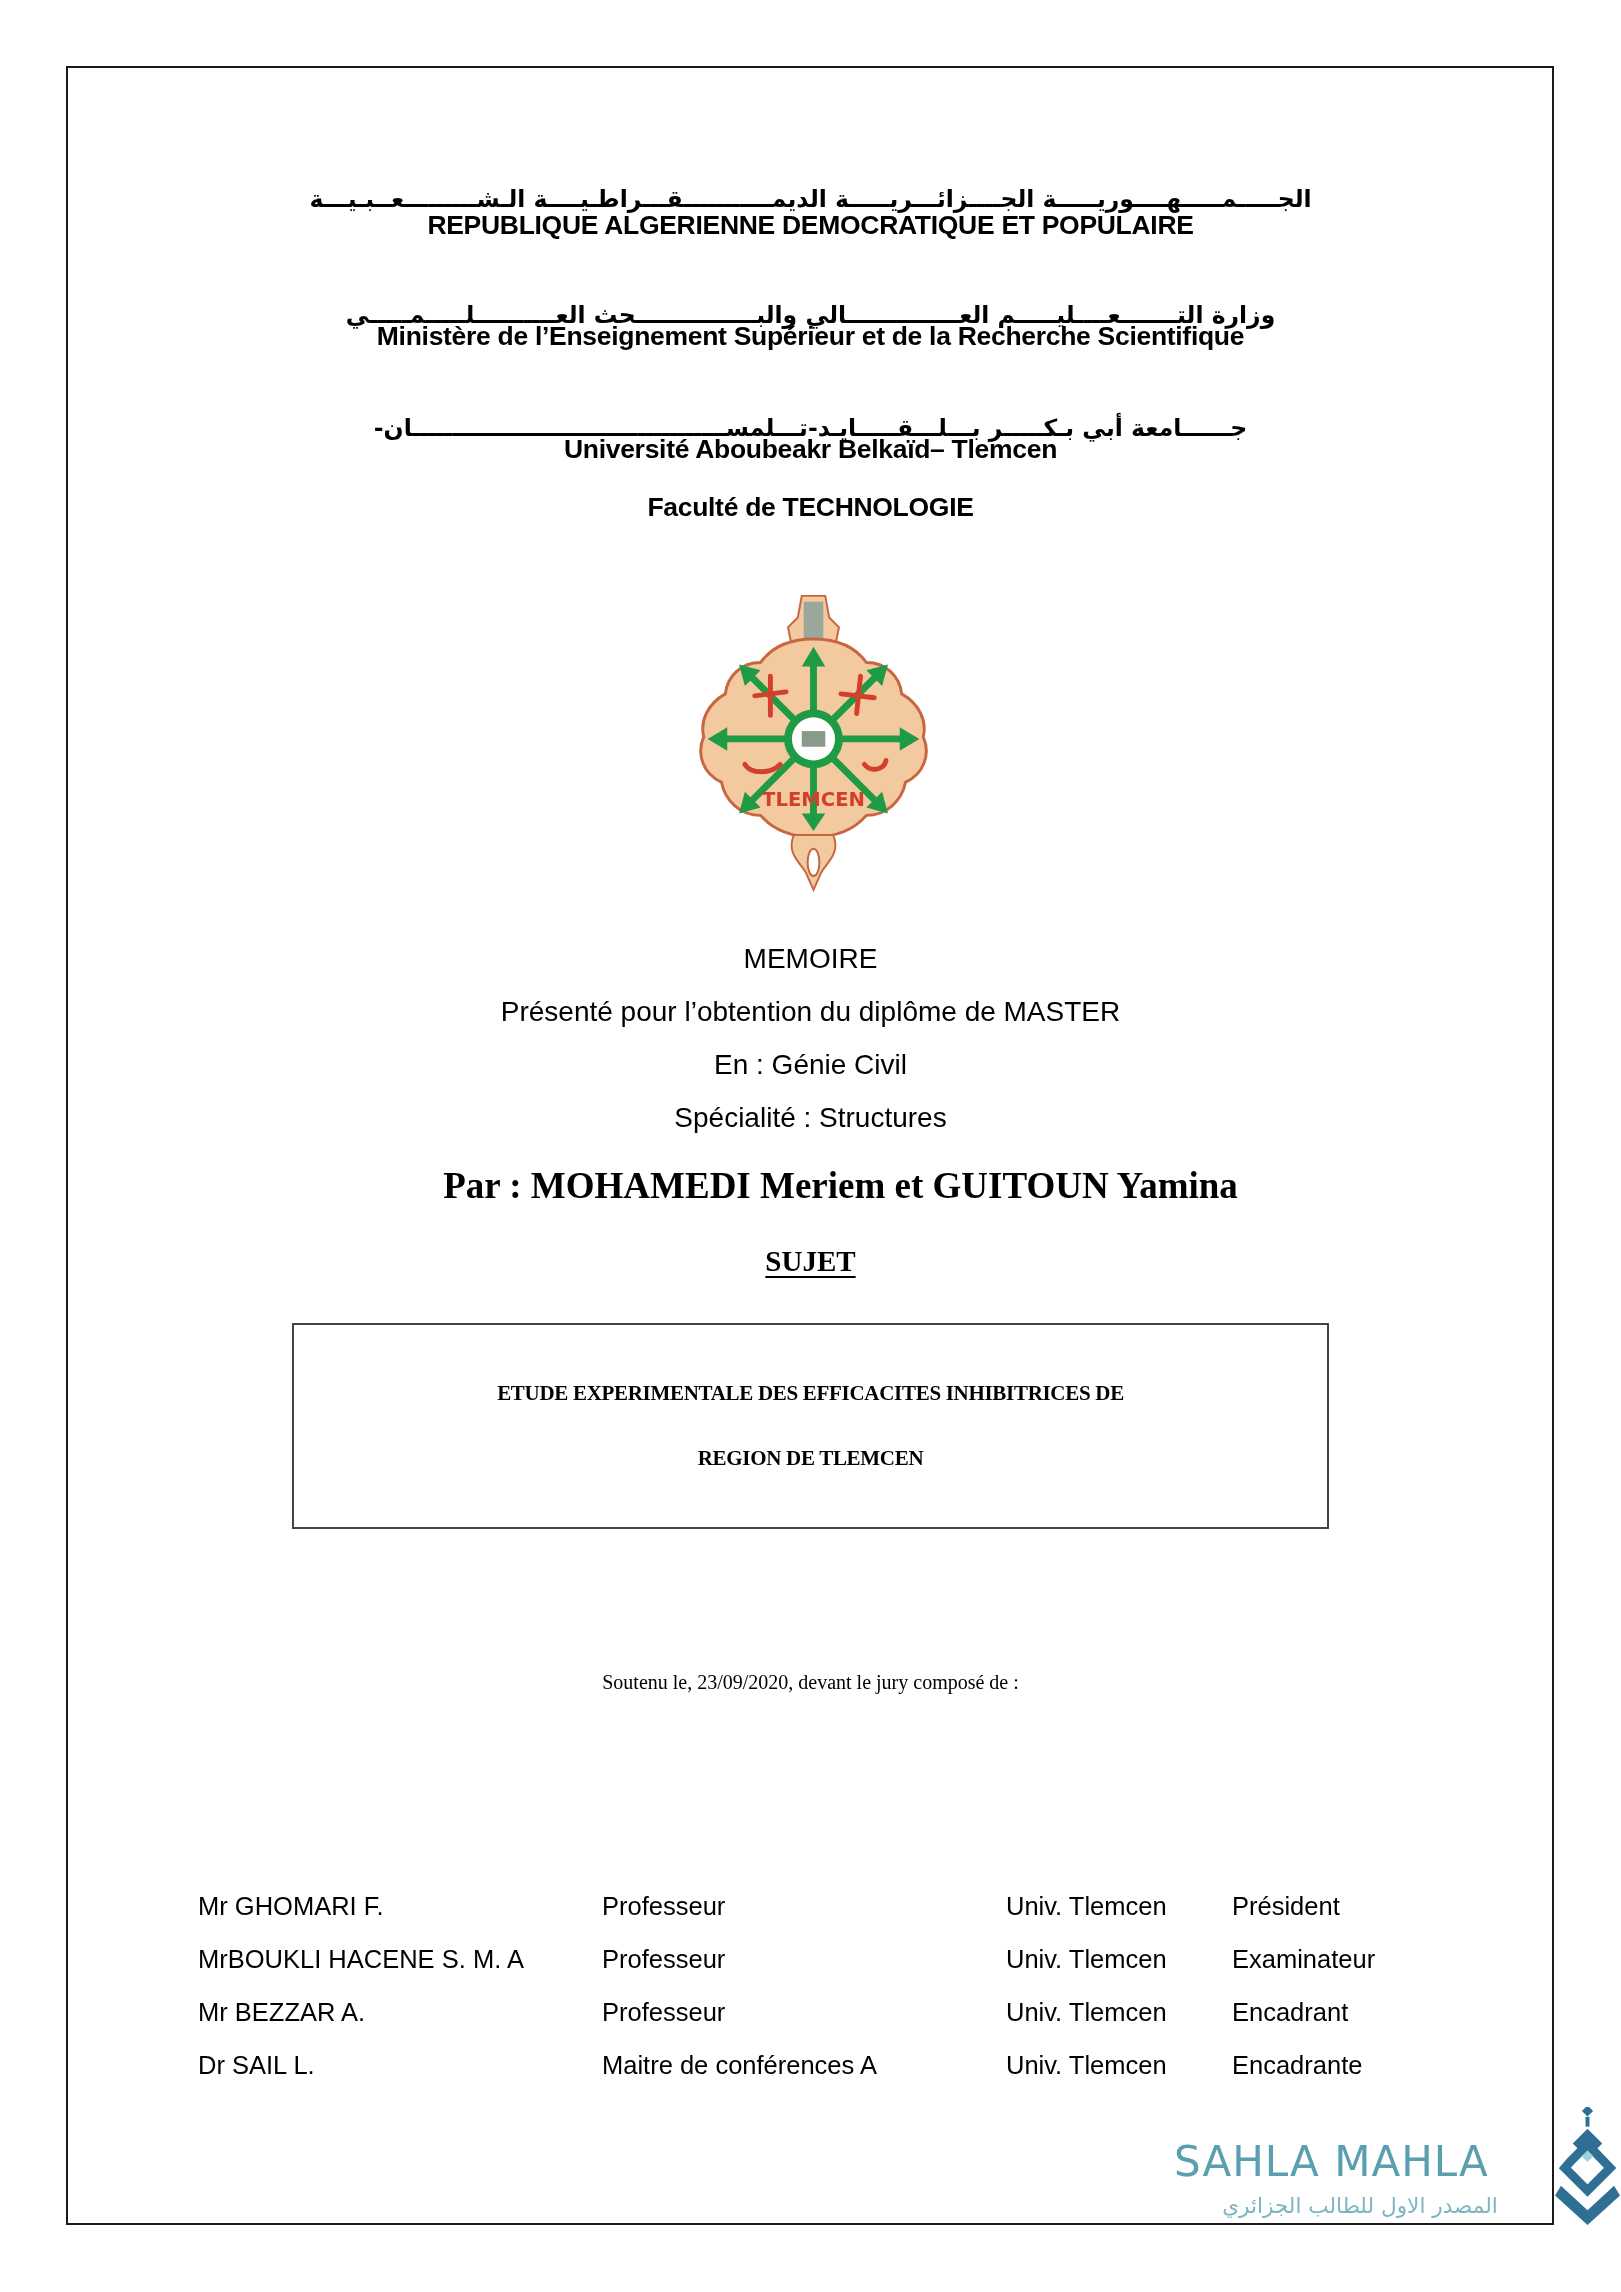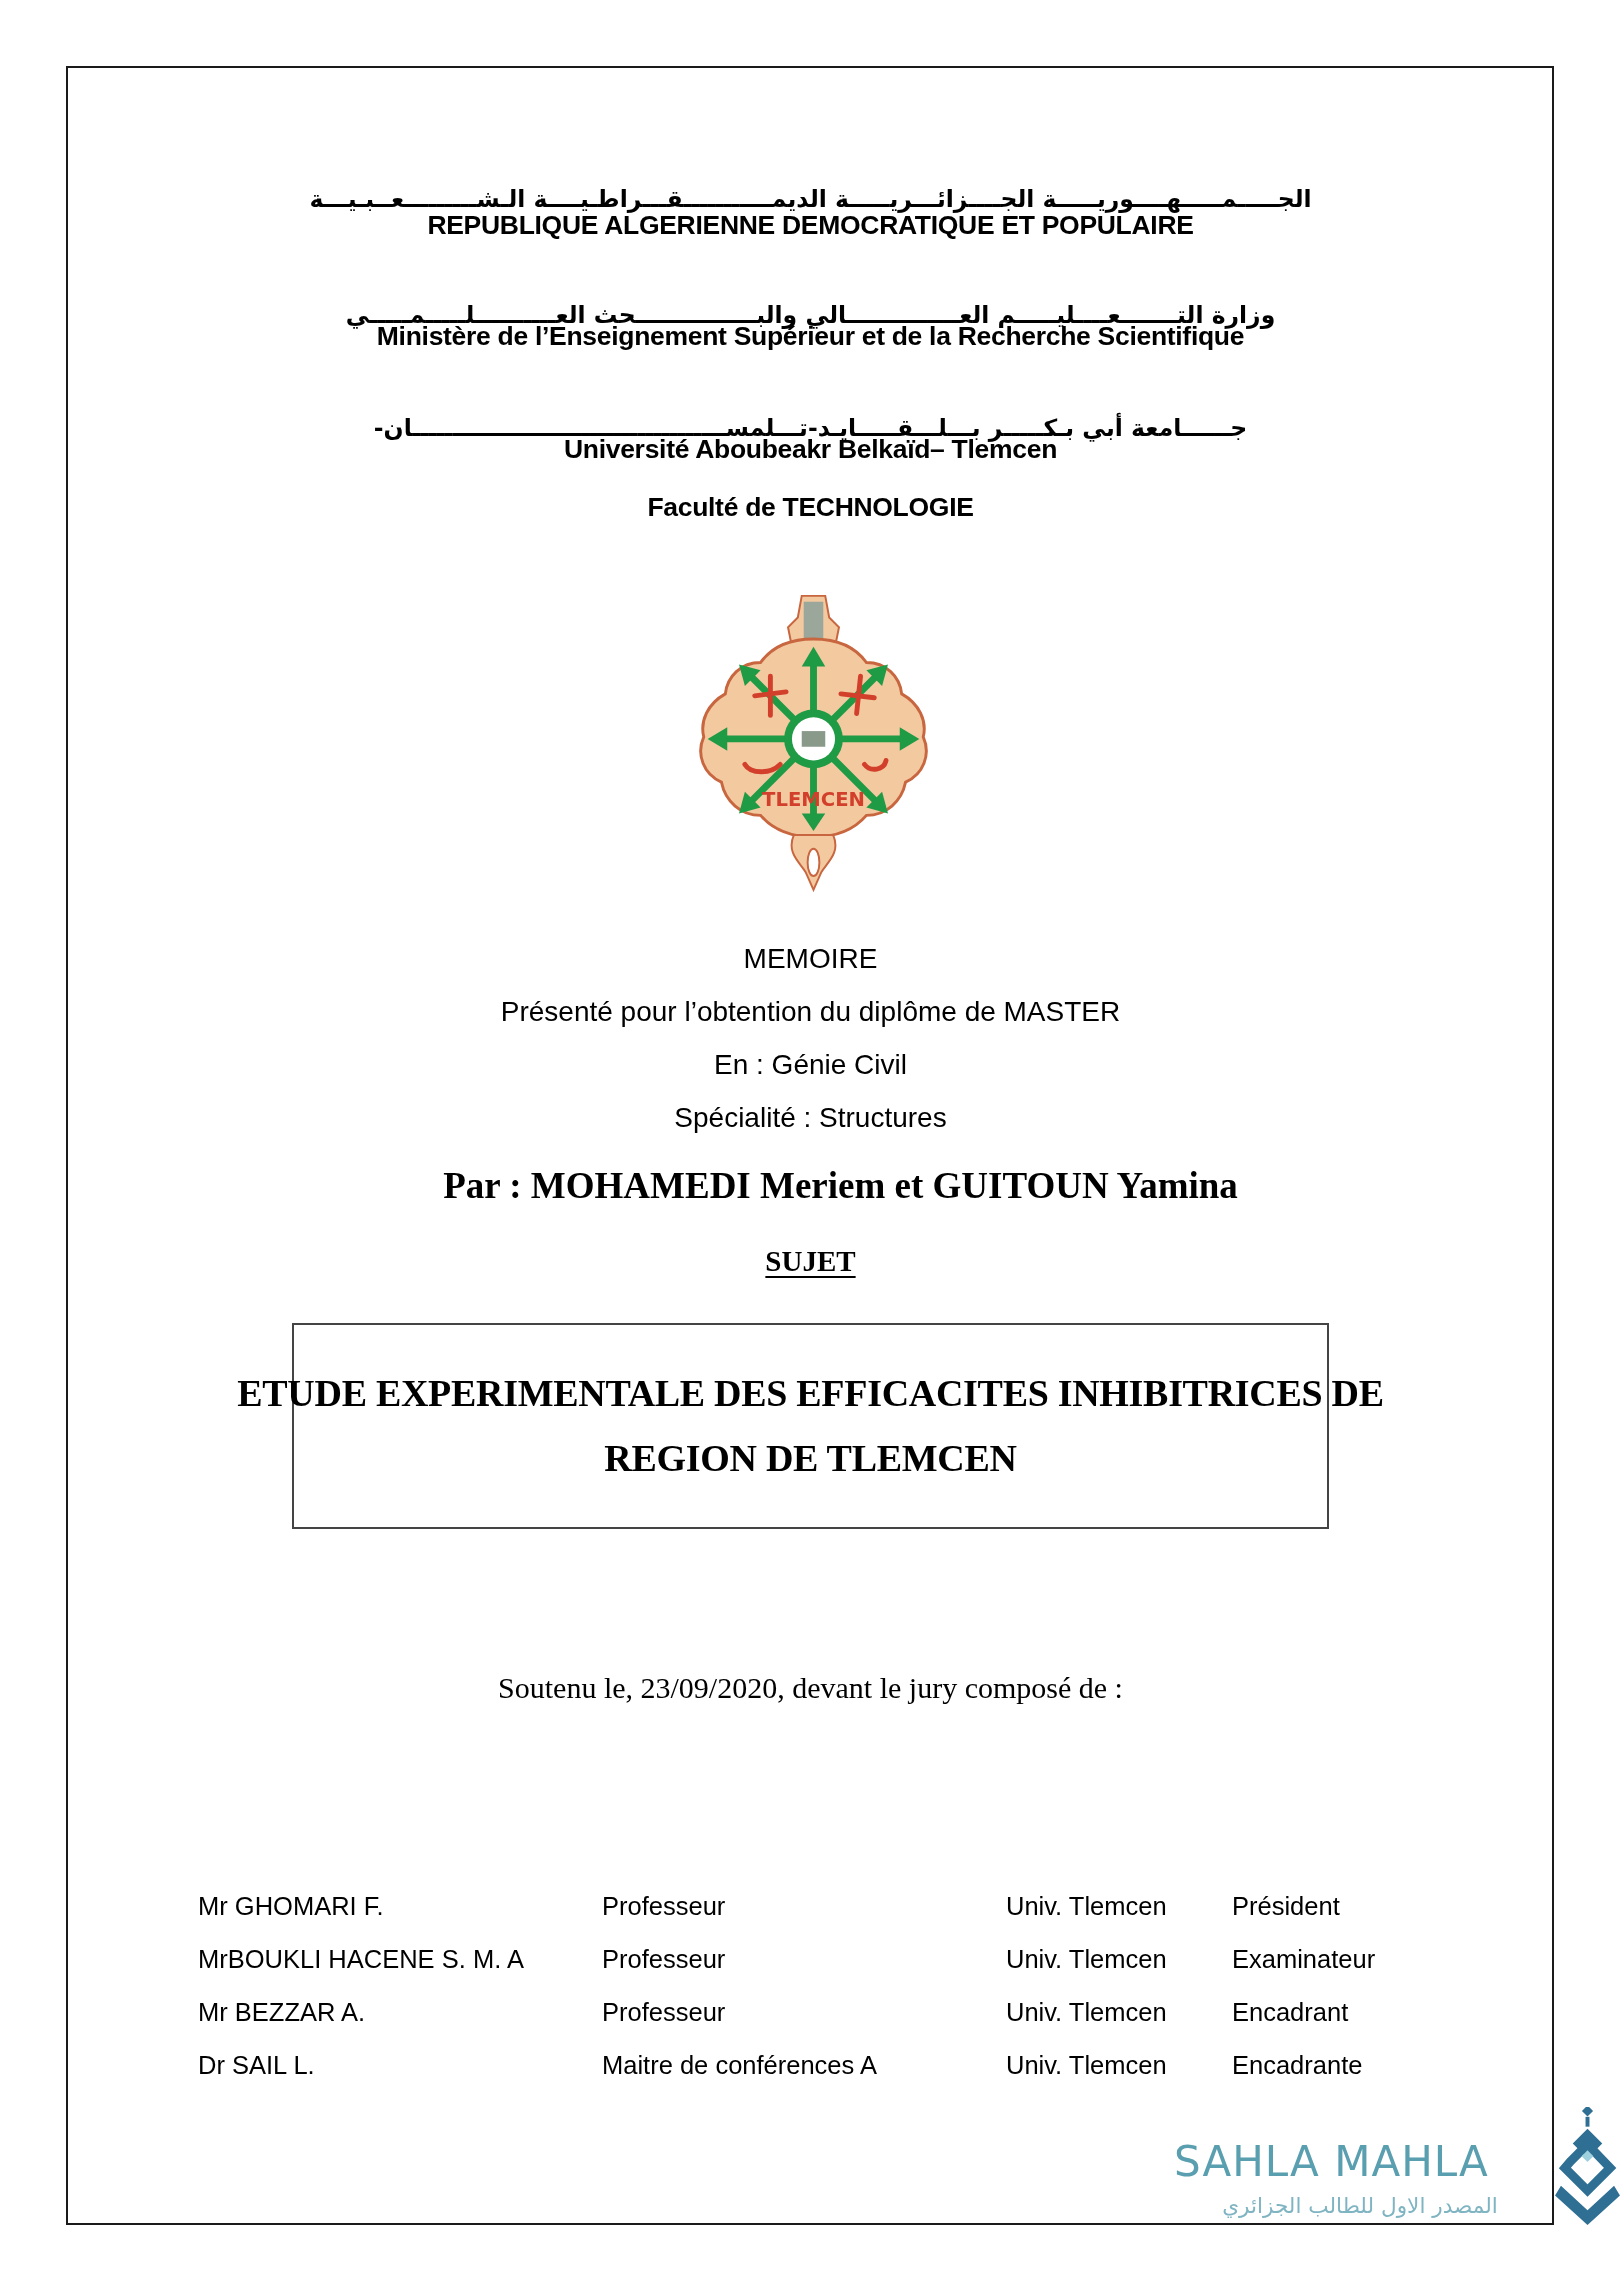--- a/index.html
+++ b/index.html
@@ -7,22 +7,22 @@
   .page-border { position:absolute; left:66px; top:66px; width:1488px; height:2159px; border:2px solid #1a1a1a; box-sizing:border-box; }
   .line { position:absolute; left:0; width:1621px; text-align:center; white-space:nowrap; }
   .sans { font-family:"Liberation Sans", sans-serif; }
   .serif { font-family:"Liberation Serif", serif; }
   .ar { font-family:"DejaVu Sans", sans-serif; direction:rtl; font-size:23.5px; font-weight:bold; letter-spacing:0;margin-top:38px; }
   .hdr-fr { font-size:26.5px; font-weight:bold; letter-spacing:-0.3px; }
   .memo { font-size:28px; }
   .authors { font-size:37px; font-weight:bold;padding-left:30px; }
   .sujet { font-size:29px; font-weight:bold; text-decoration:underline; text-underline-offset:4.9px; }
   .title-box { position:absolute; left:292px; top:1323px; width:1037px; height:206px; border:2px solid #444; box-sizing:border-box; display:flex; flex-direction:column; justify-content:center; align-items:center; }
-  .title-line { font-family:"Liberation Serif", serif; font-weight:bold; font-size:38px; line-height:65px; text-align:center; white-space:nowrap; letter-spacing:-0.3px; }
-  .soutenu { font-size:30px; }
+  .title-line { font-family:"Liberation Serif", serif; font-weight:bold; font-size:21px; line-height:65px; text-align:center; white-space:nowrap; letter-spacing:-0.3px; }
+  .soutenu { font-size:20px; }
   .jury { position:absolute; left:198px; top:1892px; width:1225px; }
   .jury-row { position:relative; height:53px; font-family:"Liberation Sans", sans-serif; font-size:25.5px; }
   .jury-row span { position:absolute; top:0; white-space:nowrap; }
   .c-name { left:0; } .c-grade { left:404px; } .c-univ { left:808px; } .c-role { left:1034px; }
   .logo { position:absolute; left:692px; top:578px; width:243px; height:314px; }
   .wm { position:absolute; left:1174px; top:2117px; width:447px; height:118px; }
   .wm-text { position:absolute; left:0; top:19.6px; font-family:"DejaVu Sans", sans-serif; font-size:42px; color:#5a9fb0; letter-spacing:1px; white-space:nowrap; }
   .wm-ar { position:absolute; left:0; top:76px; width:372px; font-family:"DejaVu Sans", sans-serif; font-size:21.6px; color:#7fb4c2; direction:rtl; text-align:center; white-space:nowrap; }
   .wm-icon { position:absolute; left:377px; top:-9.8px; width:74px; height:118px; }
 </style>

